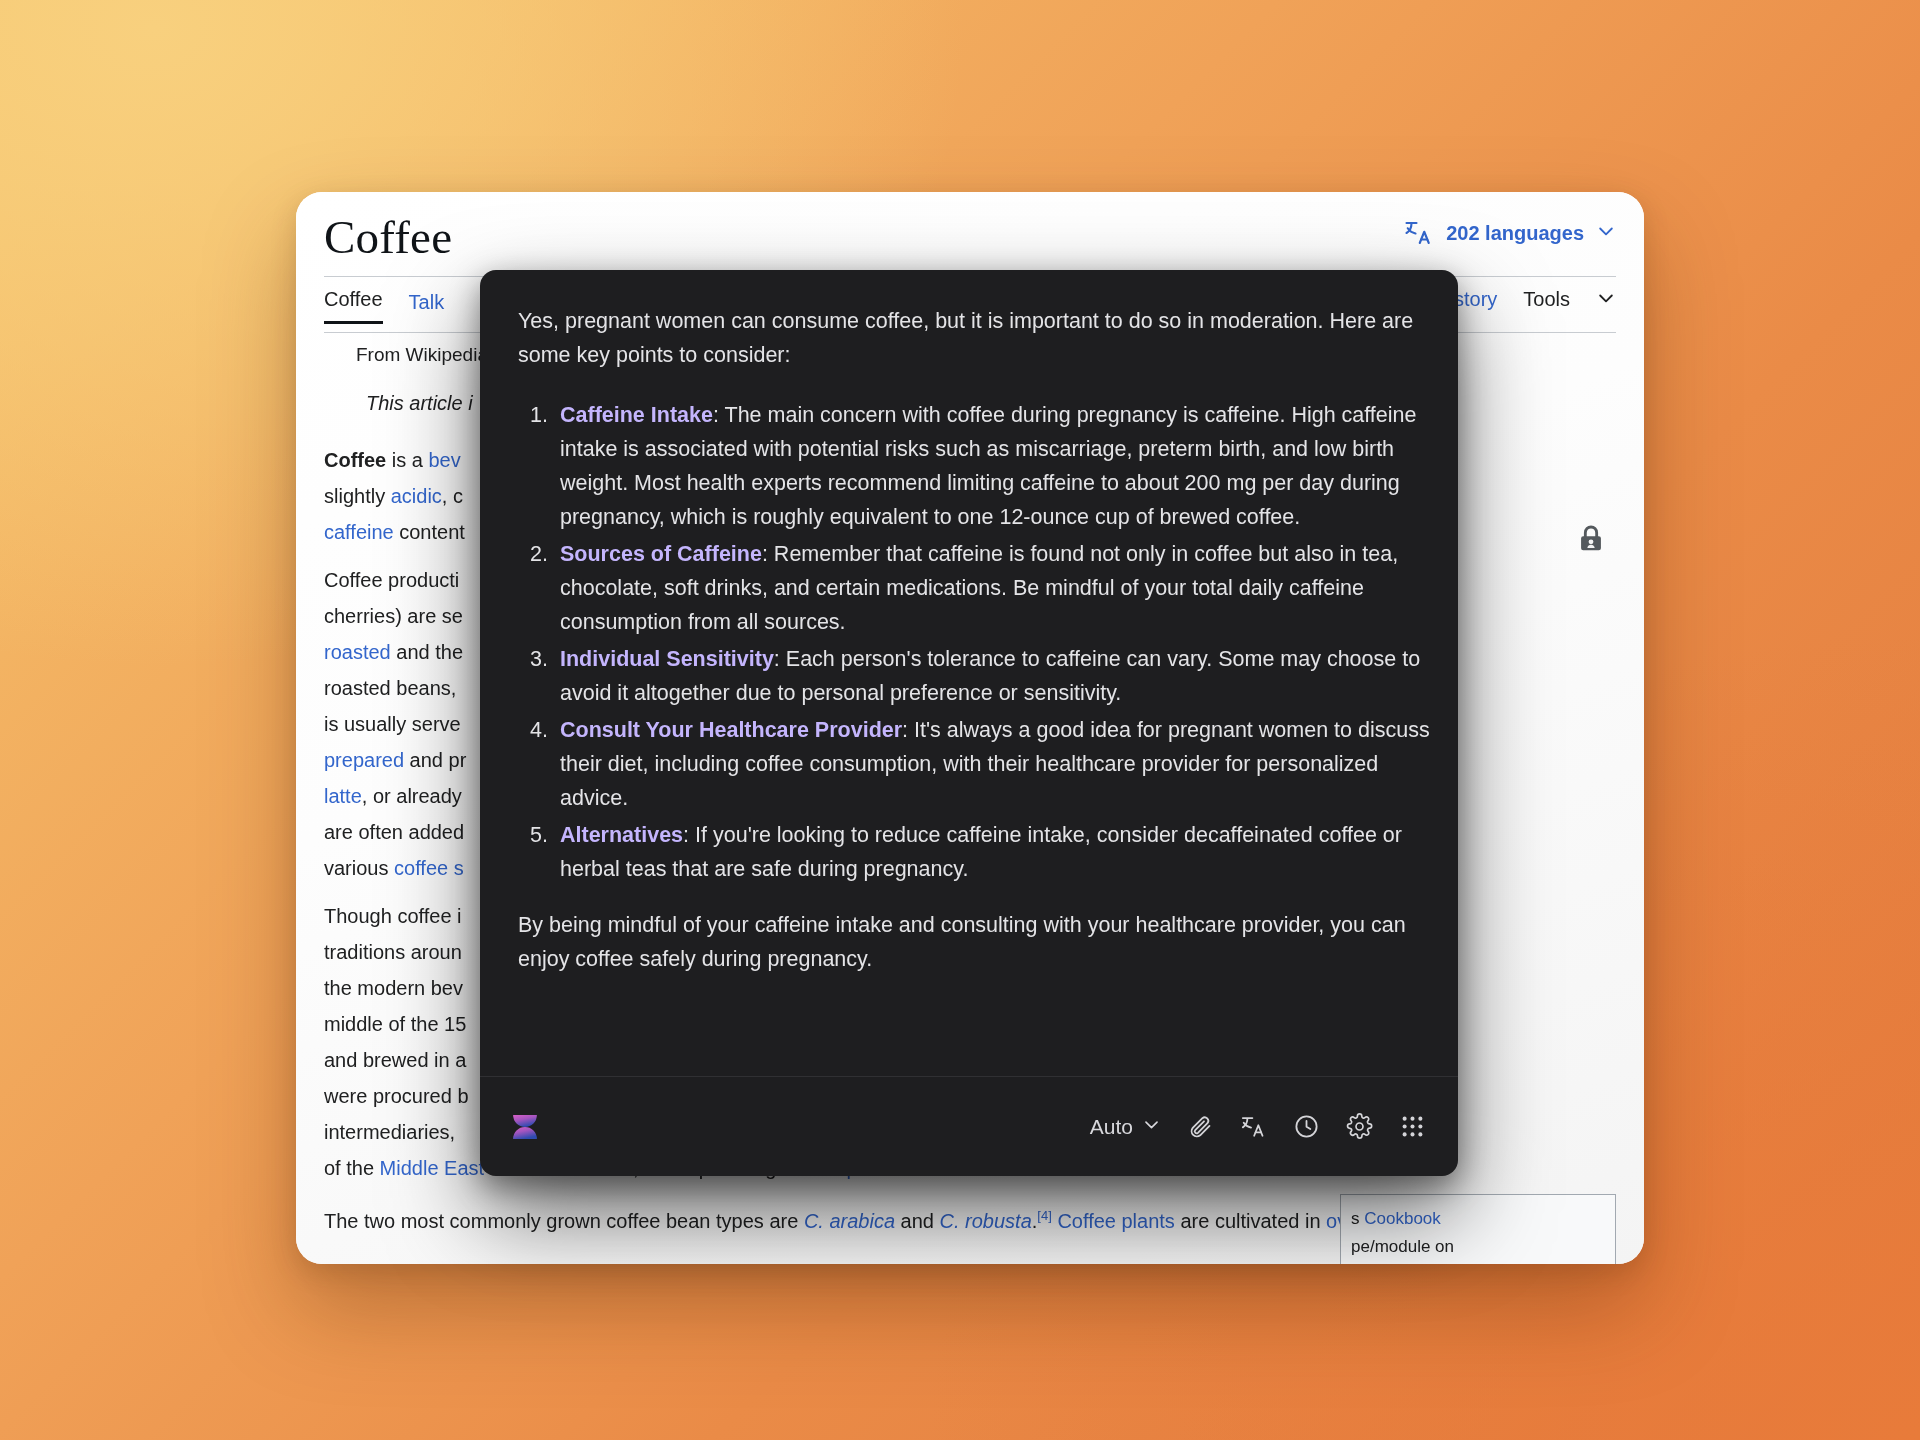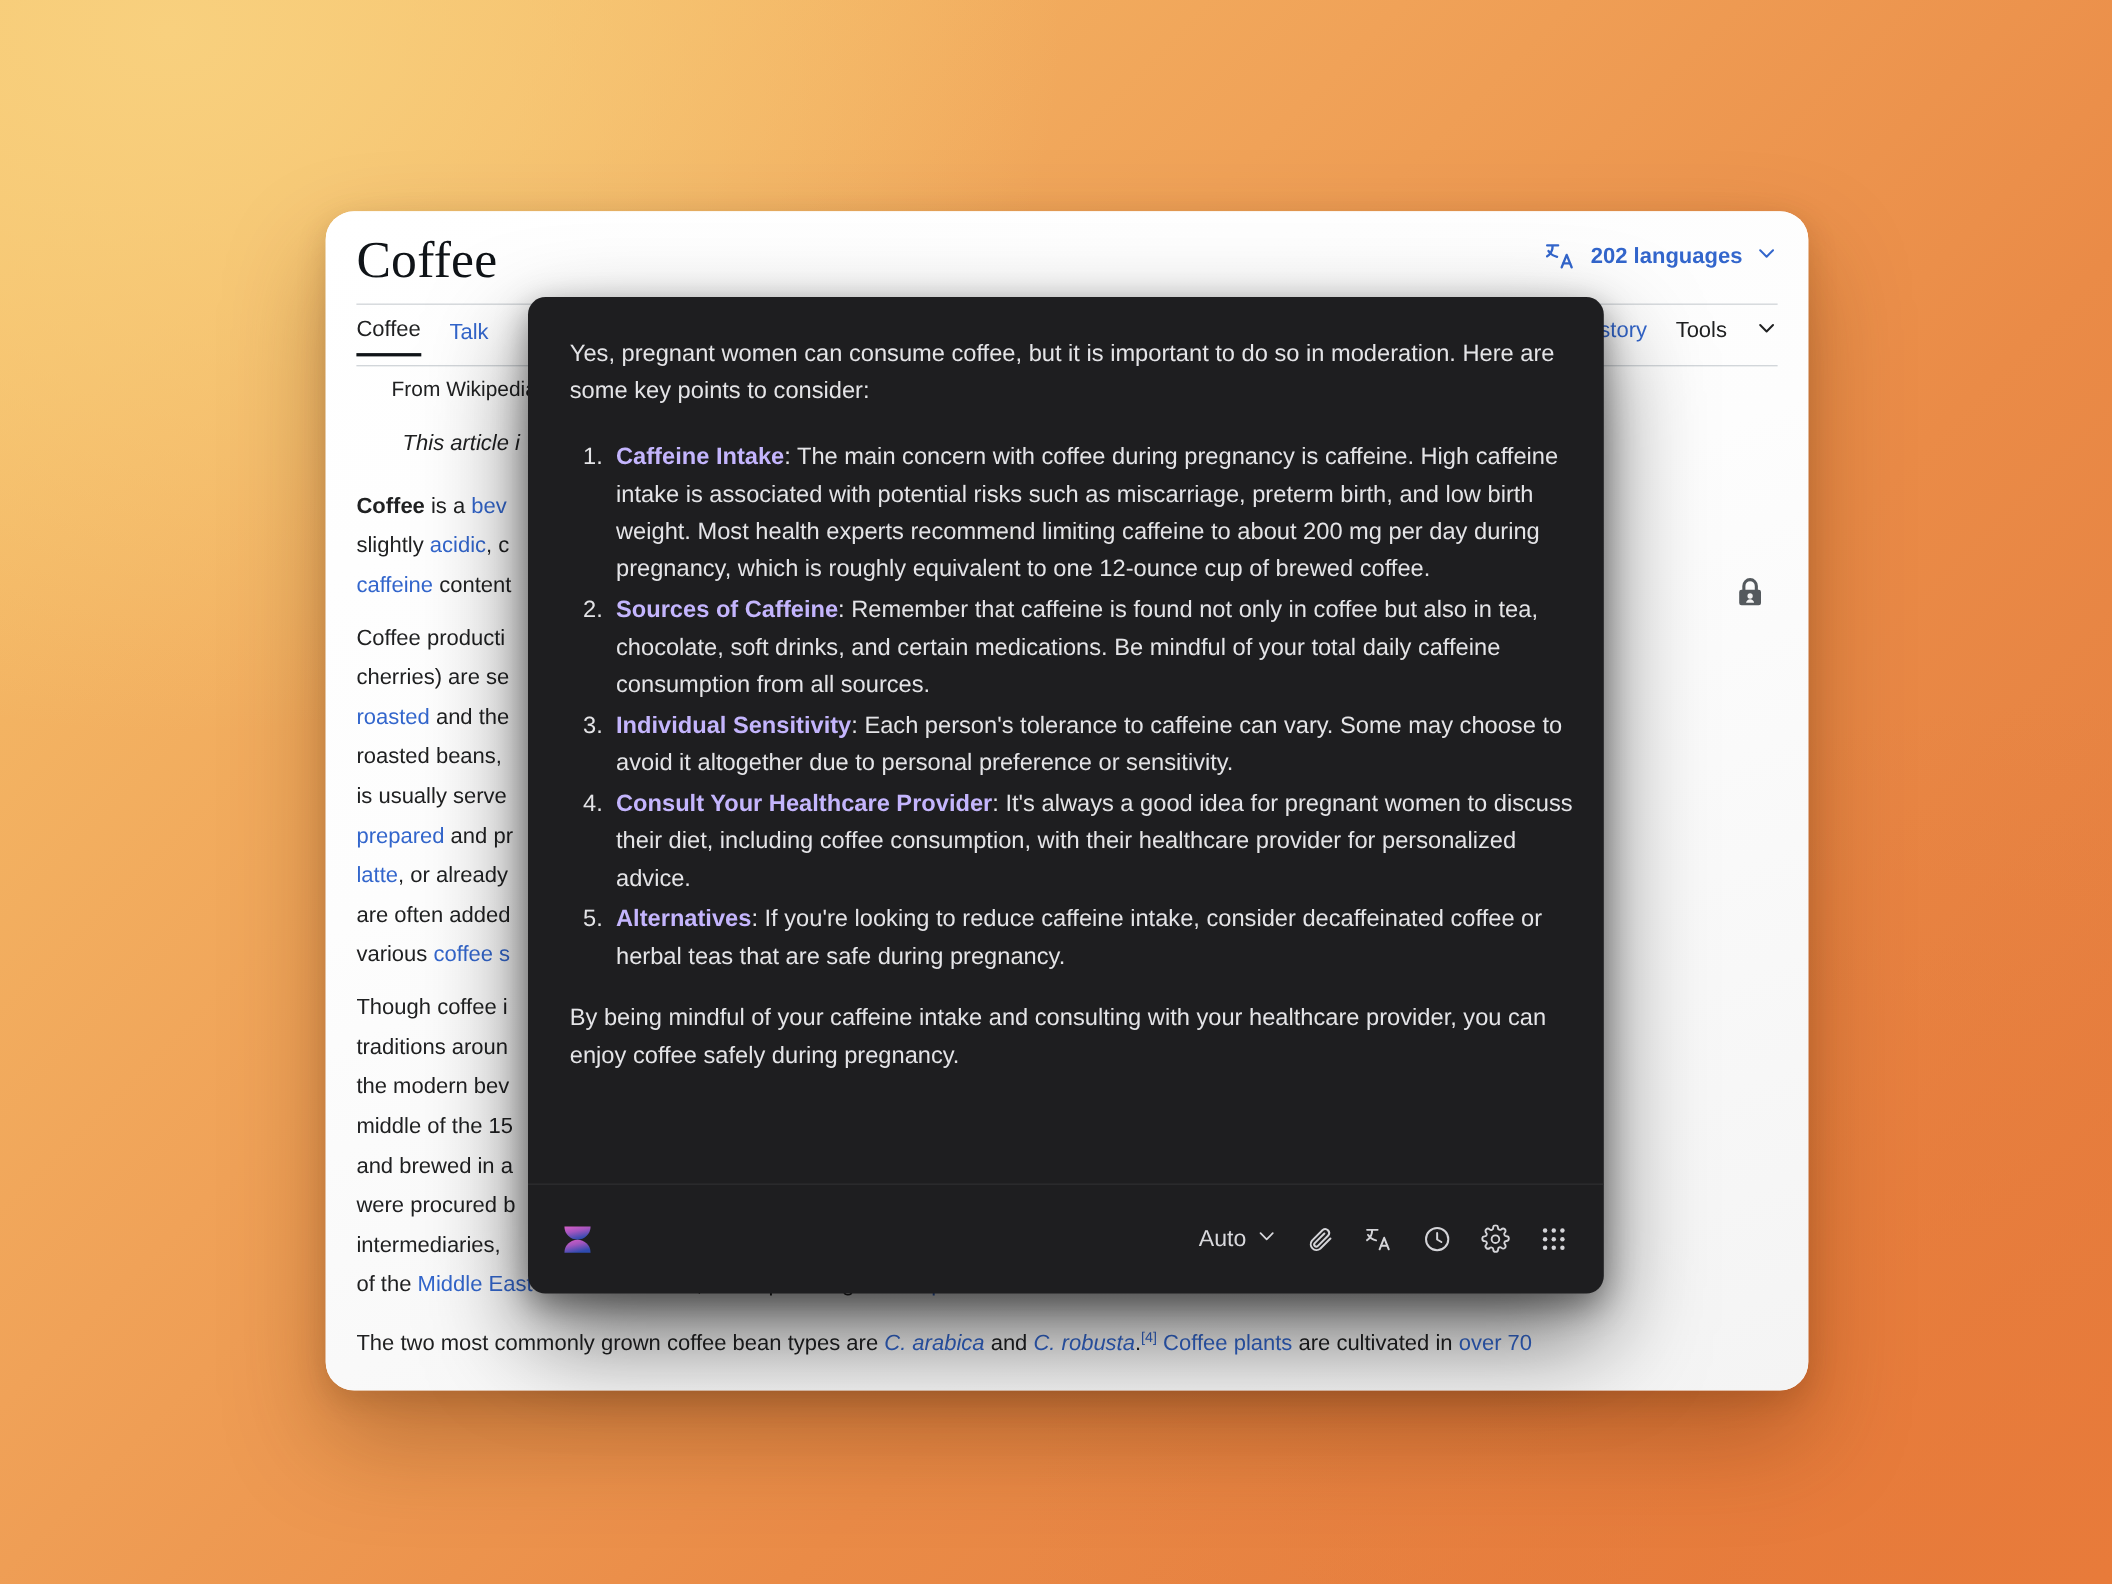--- a/index.html
+++ b/index.html
@@ -343,20 +343,29 @@
 
     <span class="lock-icon">
       <svg viewBox="0 0 24 24" fill="currentColor">
         <path d="M7 10V7.5a5 5 0 0 1 10 0V10h.5A1.5 1.5 0 0 1 19 11.5v7A1.5 1.5 0 0 1 17.5 20h-11A1.5 1.5 0 0 1 5 18.5v-7A1.5 1.5 0 0 1 6.5 10H7zm2 0h6V7.5a3 3 0 0 0-6 0V10z"></path>
         <circle cx="12" cy="14" r="1.7" fill="#f4f4f4"></circle>
         <path d="M9.4 18.3c.3-1.5 1.3-2.3 2.6-2.3s2.3.8 2.6 2.3z" fill="#f4f4f4"></path>
       </svg>
     </span>
 
 
+    <div class="sisterbox">
+      <div>
+        <span>s </span><span class="lnk">Cookbook</span>
+      </div>
+      <div>pe/module on</div>
+      <div>
+        
+      </div>
+    </div>
 
   </div>
 </div>
 
 <div class="dialog">
 
 
   <div class="dlg-body">
     <p>Yes, pregnant women can consume coffee, but it is important to do so in moderation. Here are some key points to consider:</p>
     <ol id="points-list">

